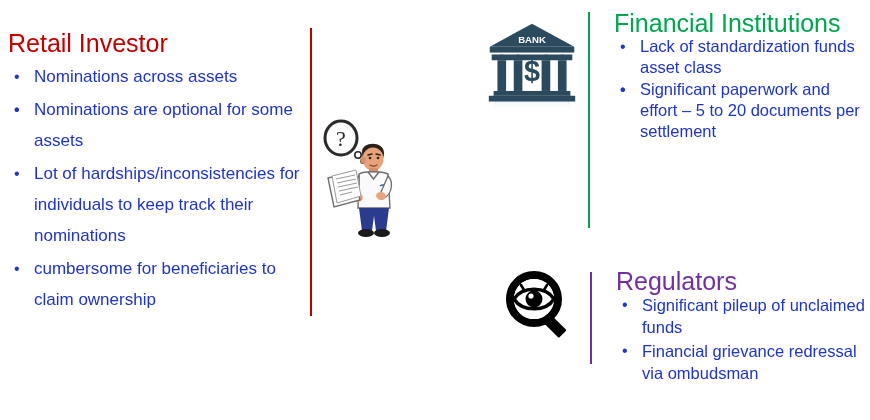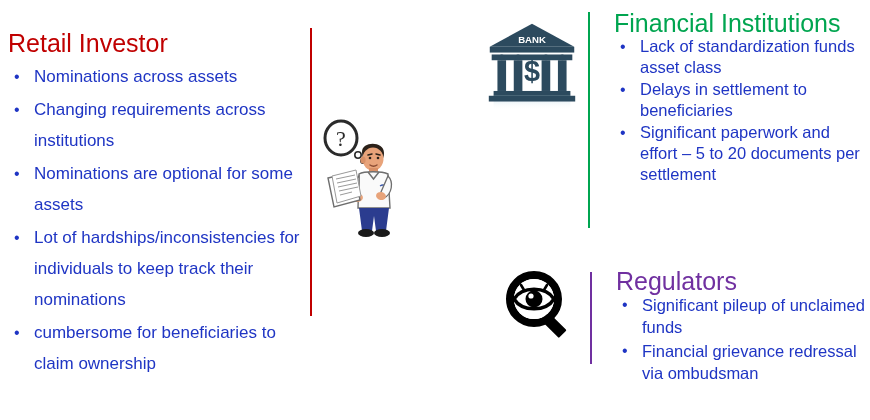--- a/index.html
+++ b/index.html
@@ -95,21 +95,20 @@
 
   <div class="group" id="group-retail-investor">
     <div class="group-title">Retail Investor</div>
     <ul class="bullets">
       <li>
         <span class="bullet-dot">•</span>
         <span>Nominations across assets</span>
       </li>
       <li>
         <span class="bullet-dot">•</span>
-        <span>Changing requirements across institutions</span>
       </li>
       <li>
         <span class="bullet-dot">•</span>
         <span>Nominations are optional for some assets</span>
       </li>
       <li>
         <span class="bullet-dot">•</span>
         <span>Lot of hardships/inconsistencies for individuals to keep track their nominations</span>
       </li>
       <li>
@@ -121,21 +120,20 @@
 
   <div class="group" id="group-financial-institutions">
     <div class="group-title">Financial Institutions</div>
     <ul class="bullets">
       <li>
         <span class="bullet-dot">•</span>
         <span>Lack of standardization funds asset class</span>
       </li>
       <li>
         <span class="bullet-dot">•</span>
-        <span>Delays in settlement to beneficiaries</span>
       </li>
       <li>
         <span class="bullet-dot">•</span>
         <span>Significant paperwork and effort – 5 to 20 documents per settlement</span>
       </li>
     </ul>
   </div>
 
   <div class="group" id="group-regulators">
     <div class="group-title">Regulators</div>

